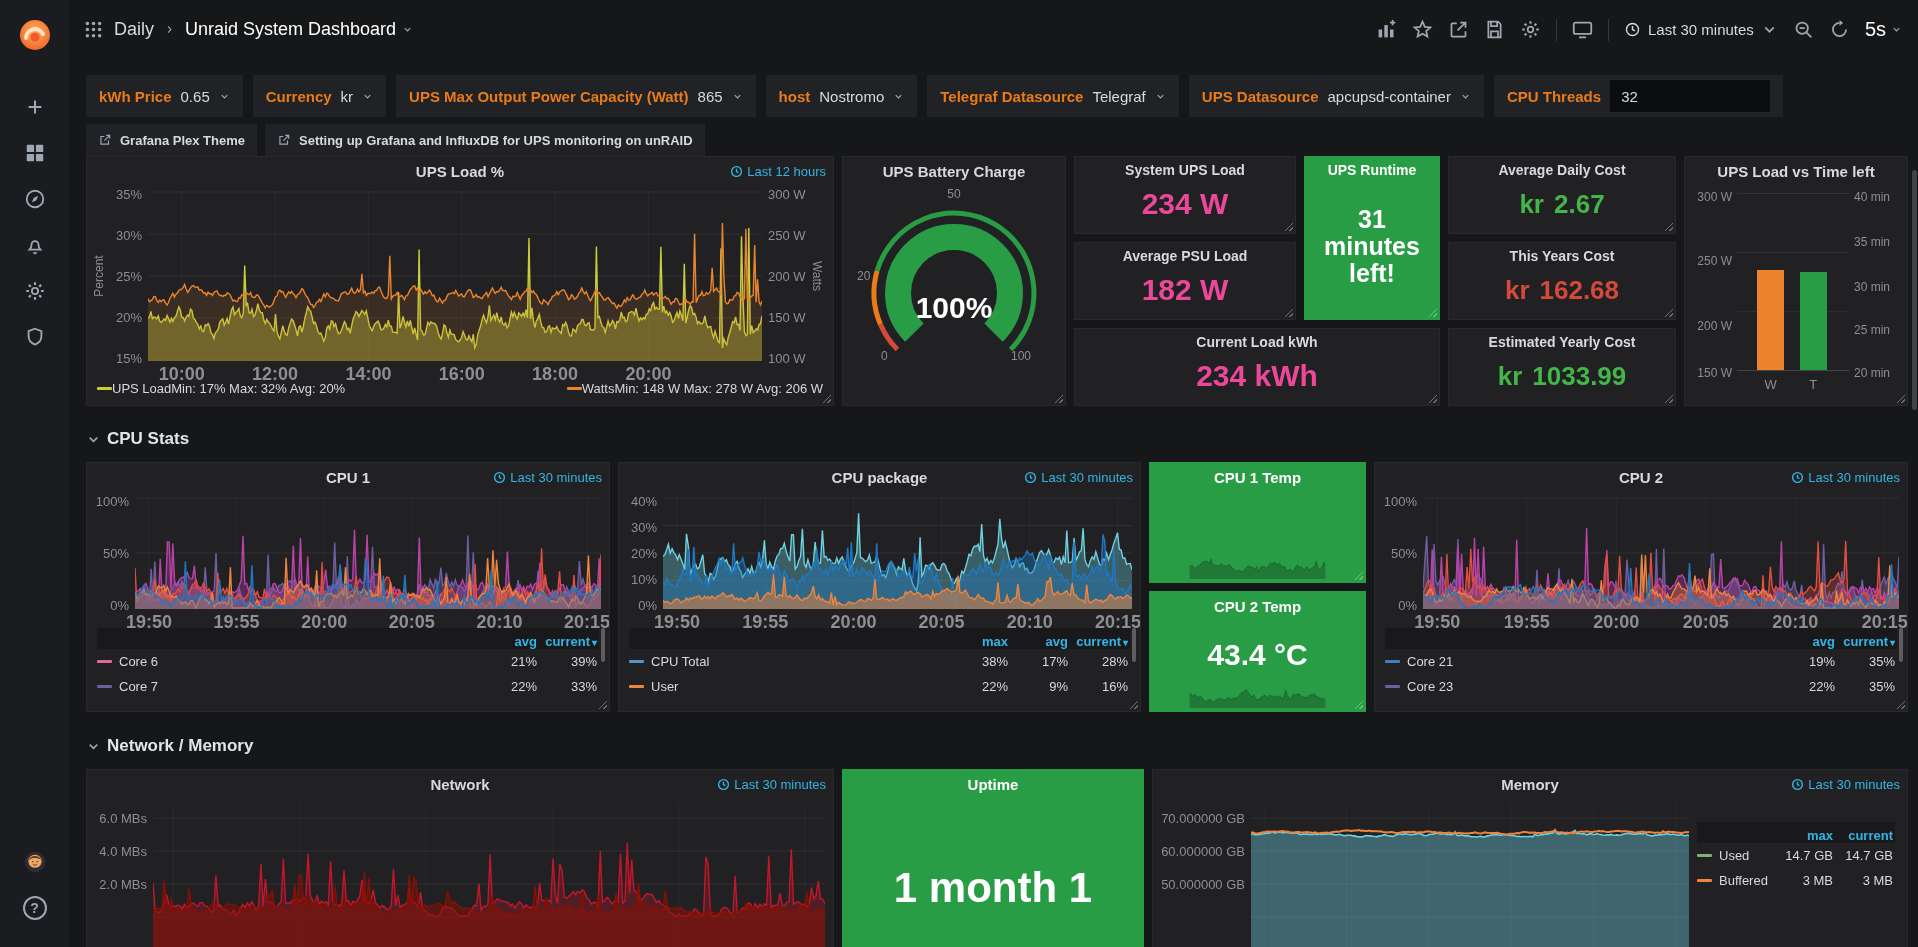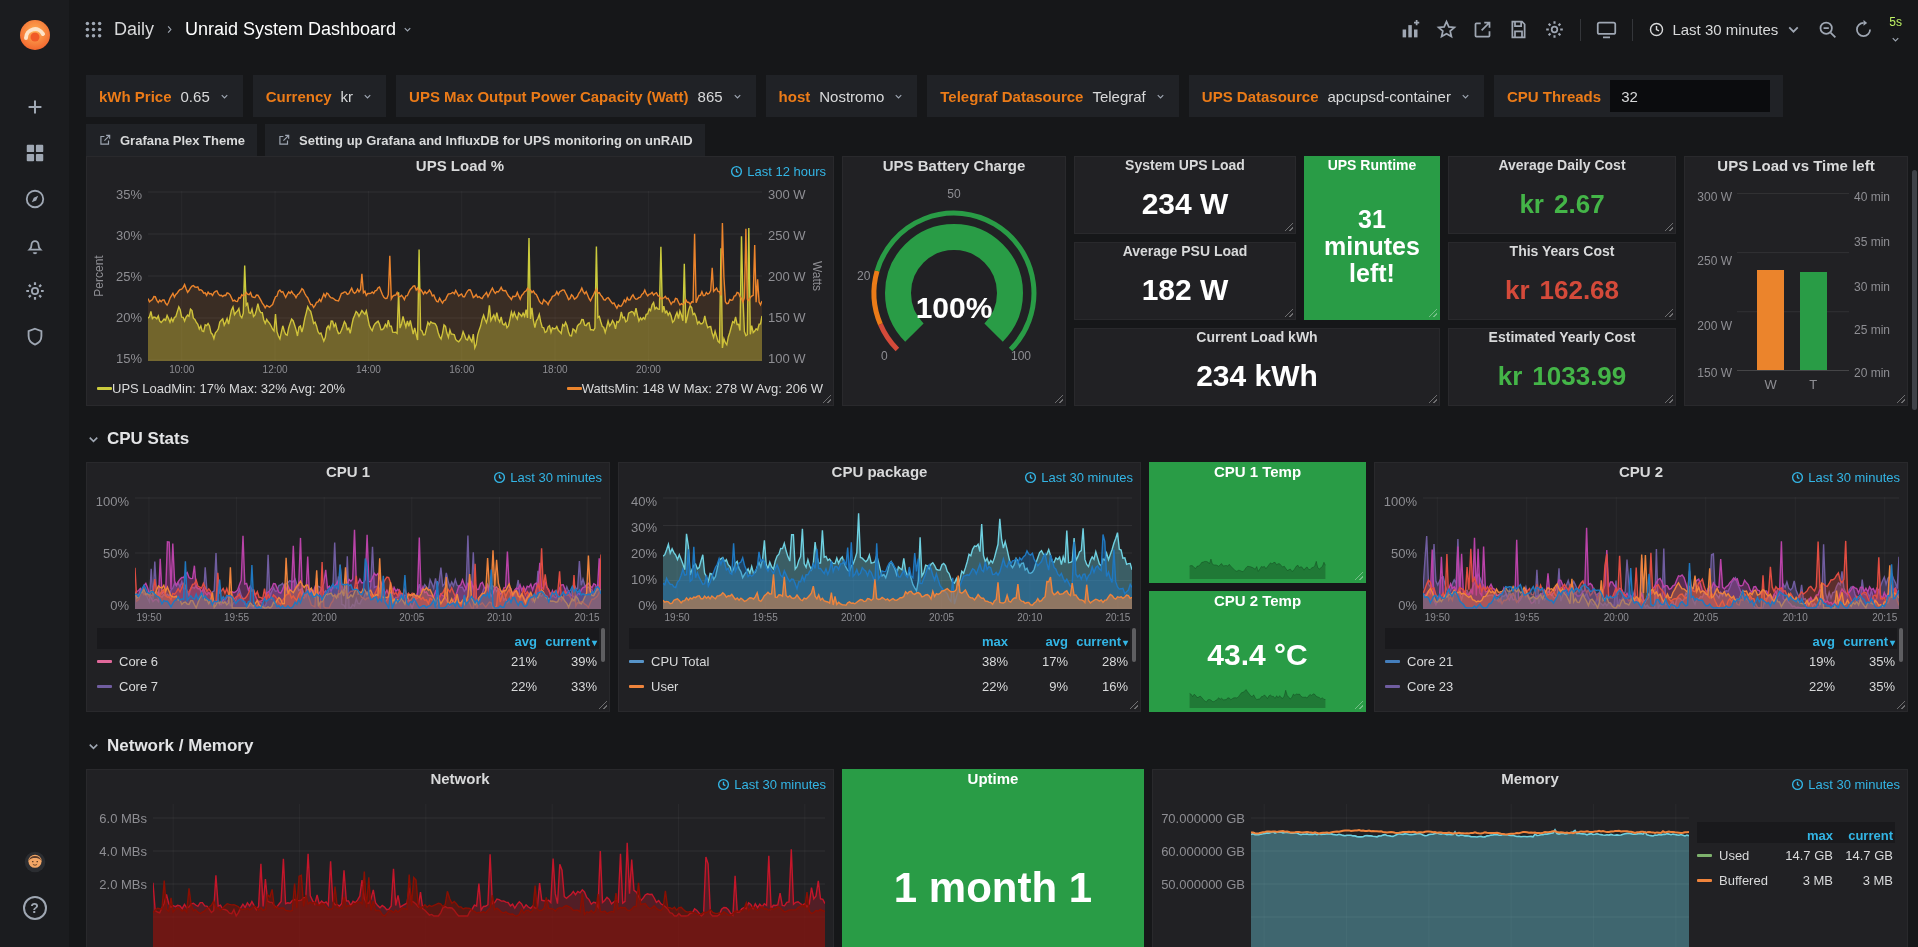--- a/index.html
+++ b/index.html
@@ -22,21 +22,21 @@
   .nav-left { display:flex; align-items:center; gap:10px; }
   .nav-left svg { color:#9fa7b3; }
   .crumb-app { font-size:18px; color:#d8d9da; }
   .crumb-title { font-size:18px; color:#ffffff; display:flex; align-items:center; gap:6px; cursor:pointer; }
   .nav-right { display:flex; align-items:center; gap:15px; }
   .nav-btn { color:#9fa7b3; display:flex; align-items:center; cursor:pointer; }
   .nav-btn svg { width:21px; height:21px; }
   .nav-div { width:1px; height:22px; background:#34363a; }
   .timepicker { display:flex; align-items:center; gap:7px; color:#d8d9da; font-size:15px; cursor:pointer; }
   .timepicker svg { width:17px; height:17px; color:#d8d9da; }
-  .interval { display:flex; align-items:center; gap:5px; font-size:12px; color:#bef264; cursor:pointer;flex-direction:column; }
+  .interval { display:flex; align-items:center; gap:5px; font-size:20px; color:#ffffff; cursor:pointer; }
   .caret { width:11px; height:11px; color:#9fa7b3; }
 
   
   .submenu { padding:16px 10px 0 17px; flex-shrink:0; }
   .var-row { display:flex; gap:10px; flex-wrap:nowrap; }
   .pill { background:#202226; height:42px; display:flex; align-items:center; gap:9px; padding:0 13px; cursor:pointer; }
   .var-label { color:#eb7b18; font-size:15px; font-weight:bold; white-space:nowrap; }
   .var-value { color:#d8d9da; font-size:15px; white-space:nowrap; }
   .var-input { background:#0b0c0e; border:1px solid #0b0c0e; color:#d8d9da; font-size:15px; height:32px; width:160px; padding:0 10px; font-family:"Liberation Sans",sans-serif; }
   .link-row { display:flex; gap:8px; margin-top:7px; }
@@ -50,57 +50,57 @@
   .section-title { font-size:17px; font-weight:bold; color:#e3e4e6; }
 
   .row { display:flex; gap:8px; }
   .row-ups, .row-cpu, .row-net { height:250px; }
 
   .panel { position:relative; background:#212124; border:1px solid rgba(255,255,255,0.04); height:100%; overflow:hidden; }
   .panel::after { content:""; position:absolute; right:2px; bottom:2px; width:9px; height:9px;
      background:repeating-linear-gradient(-45deg, transparent 0 2px, rgba(255,255,255,0.35) 2px 3px);
      clip-path:polygon(100% 0, 100% 100%, 0 100%); }
   .panel-green { background:#299c46; border-color:#299c46; }
-  .panel-header { height:28px; display:flex; justify-content:center; position:relative; cursor:pointer; }
+  .panel-header { height:28px; display:flex; align-items:center; justify-content:center; position:relative; cursor:pointer; }
   .panel-title { font-size:15px; font-weight:bold; color:#d8d9da; white-space:nowrap; }
   .panel-green .panel-title { color:#ffffff; }
   .panel-time { position:absolute; right:7px; top:7px; display:flex; align-items:center; gap:4px; color:#33b5e5; font-size:13px; cursor:pointer; }
   .panel-time svg { width:13px; height:13px; }
 
   
   .graph-body { display:flex; padding:6px 8px 0 4px; }
   .axis-rot { width:15px; display:flex; align-items:center; justify-content:center; color:#8e8e93; font-size:12px; overflow:visible; }
   .axis-rot span { transform:rotate(-90deg); white-space:nowrap; }
   .axis-rot.r span { transform:rotate(90deg); }
   .yaxis { position:relative; font-size:13px; color:#8e8e93; }
   .yaxis span { position:absolute; right:6px; transform:translateY(-50%); white-space:nowrap; }
   .yaxis.yr span { left:6px; right:auto; }
   .plot { flex:1; position:relative; }
   .plot svg { position:absolute; inset:0; width:100%; height:100%; display:block; }
-  .xticks { position:absolute; left:0; right:0; bottom:-19px; height:16px; font-size:10px; color:#8e8e93; }
+  .xticks { position:absolute; left:0; right:0; bottom:-19px; height:16px; font-size:18px; color:#8e8e93;font-weight:bold; }
   .xticks span { position:absolute; transform:translateX(-50%); }
 
   .legend-row { display:flex; justify-content:space-between; padding:0 10px; font-size:13px; color:#d8d9da; }
   .swatch { display:inline-block; width:15px; height:3px; border-radius:1px; vertical-align:middle; }
   .leg-item { display:flex; align-items:center; white-space:nowrap; }
 
   .legend-table { margin:3px 10px 0 10px; position:relative; font-size:13px; }
   .lt-head { display:flex; justify-content:flex-end; align-items:flex-end; height:21px; color:#33b5e5; background:rgba(0,0,0,0.22); font-weight:bold; }
   .lt-col { width:60px; text-align:right; padding-right:2px; white-space:nowrap; }
   .lt-row { display:flex; align-items:center; height:25px; }
   .lt-name { flex:1; display:flex; align-items:center; gap:7px; color:#d8d9da; white-space:nowrap; }
   .lt-scroll { position:absolute; right:-6px; top:0; width:4px; height:34px; background:rgba(255,255,255,0.28); border-radius:2px; }
   .sortc { color:#33b5e5; font-size:10px; margin-left:2px; }
 
   
   .stats-grid { width:602px; display:grid; grid-template-columns:222px 136px 228px; grid-template-rows:78px 78px 78px; gap:8px; flex-shrink:0; }
   .stat { display:flex; flex-direction:column; }
   .stat .panel-header { height:26px; }
   .stat .panel-title { font-size:14px; }
-  .stat-value { flex:1; display:flex; align-items:center; justify-content:center; gap:10px; font-weight:bold; font-size:30px; color:#ffffff; padding-bottom:8px; white-space:nowrap; }
+  .stat-value { flex:1; display:flex; align-items:center; justify-content:center; gap:10px; font-weight:bold; font-size:30px; color:#ec4899; padding-bottom:8px; white-space:nowrap; }
   .stat-value.money { font-size:26px; }
   .runtime-value { flex:1; display:flex; align-items:center; justify-content:center; text-align:center; font-size:25px; line-height:1.08; font-weight:bold; color:#fff; padding:0 8px 10px 8px; }
   .temp-value { margin-top:18px; text-align:center; font-size:30px; font-weight:bold; color:#fff; }
   .spark { position:absolute; left:3px; right:3px; bottom:3px; height:26px; }
   .spark svg { width:100%; height:100%; display:block; }
   .uptime-val { margin-top:66px; text-align:center; font-size:42px; font-weight:bold; color:#fff; white-space:nowrap; }
 
   
   .gauge { width:190px; height:200px; margin:6px auto 0 auto; position:relative; }
   .gauge svg { width:190px; height:190px; display:block; }

